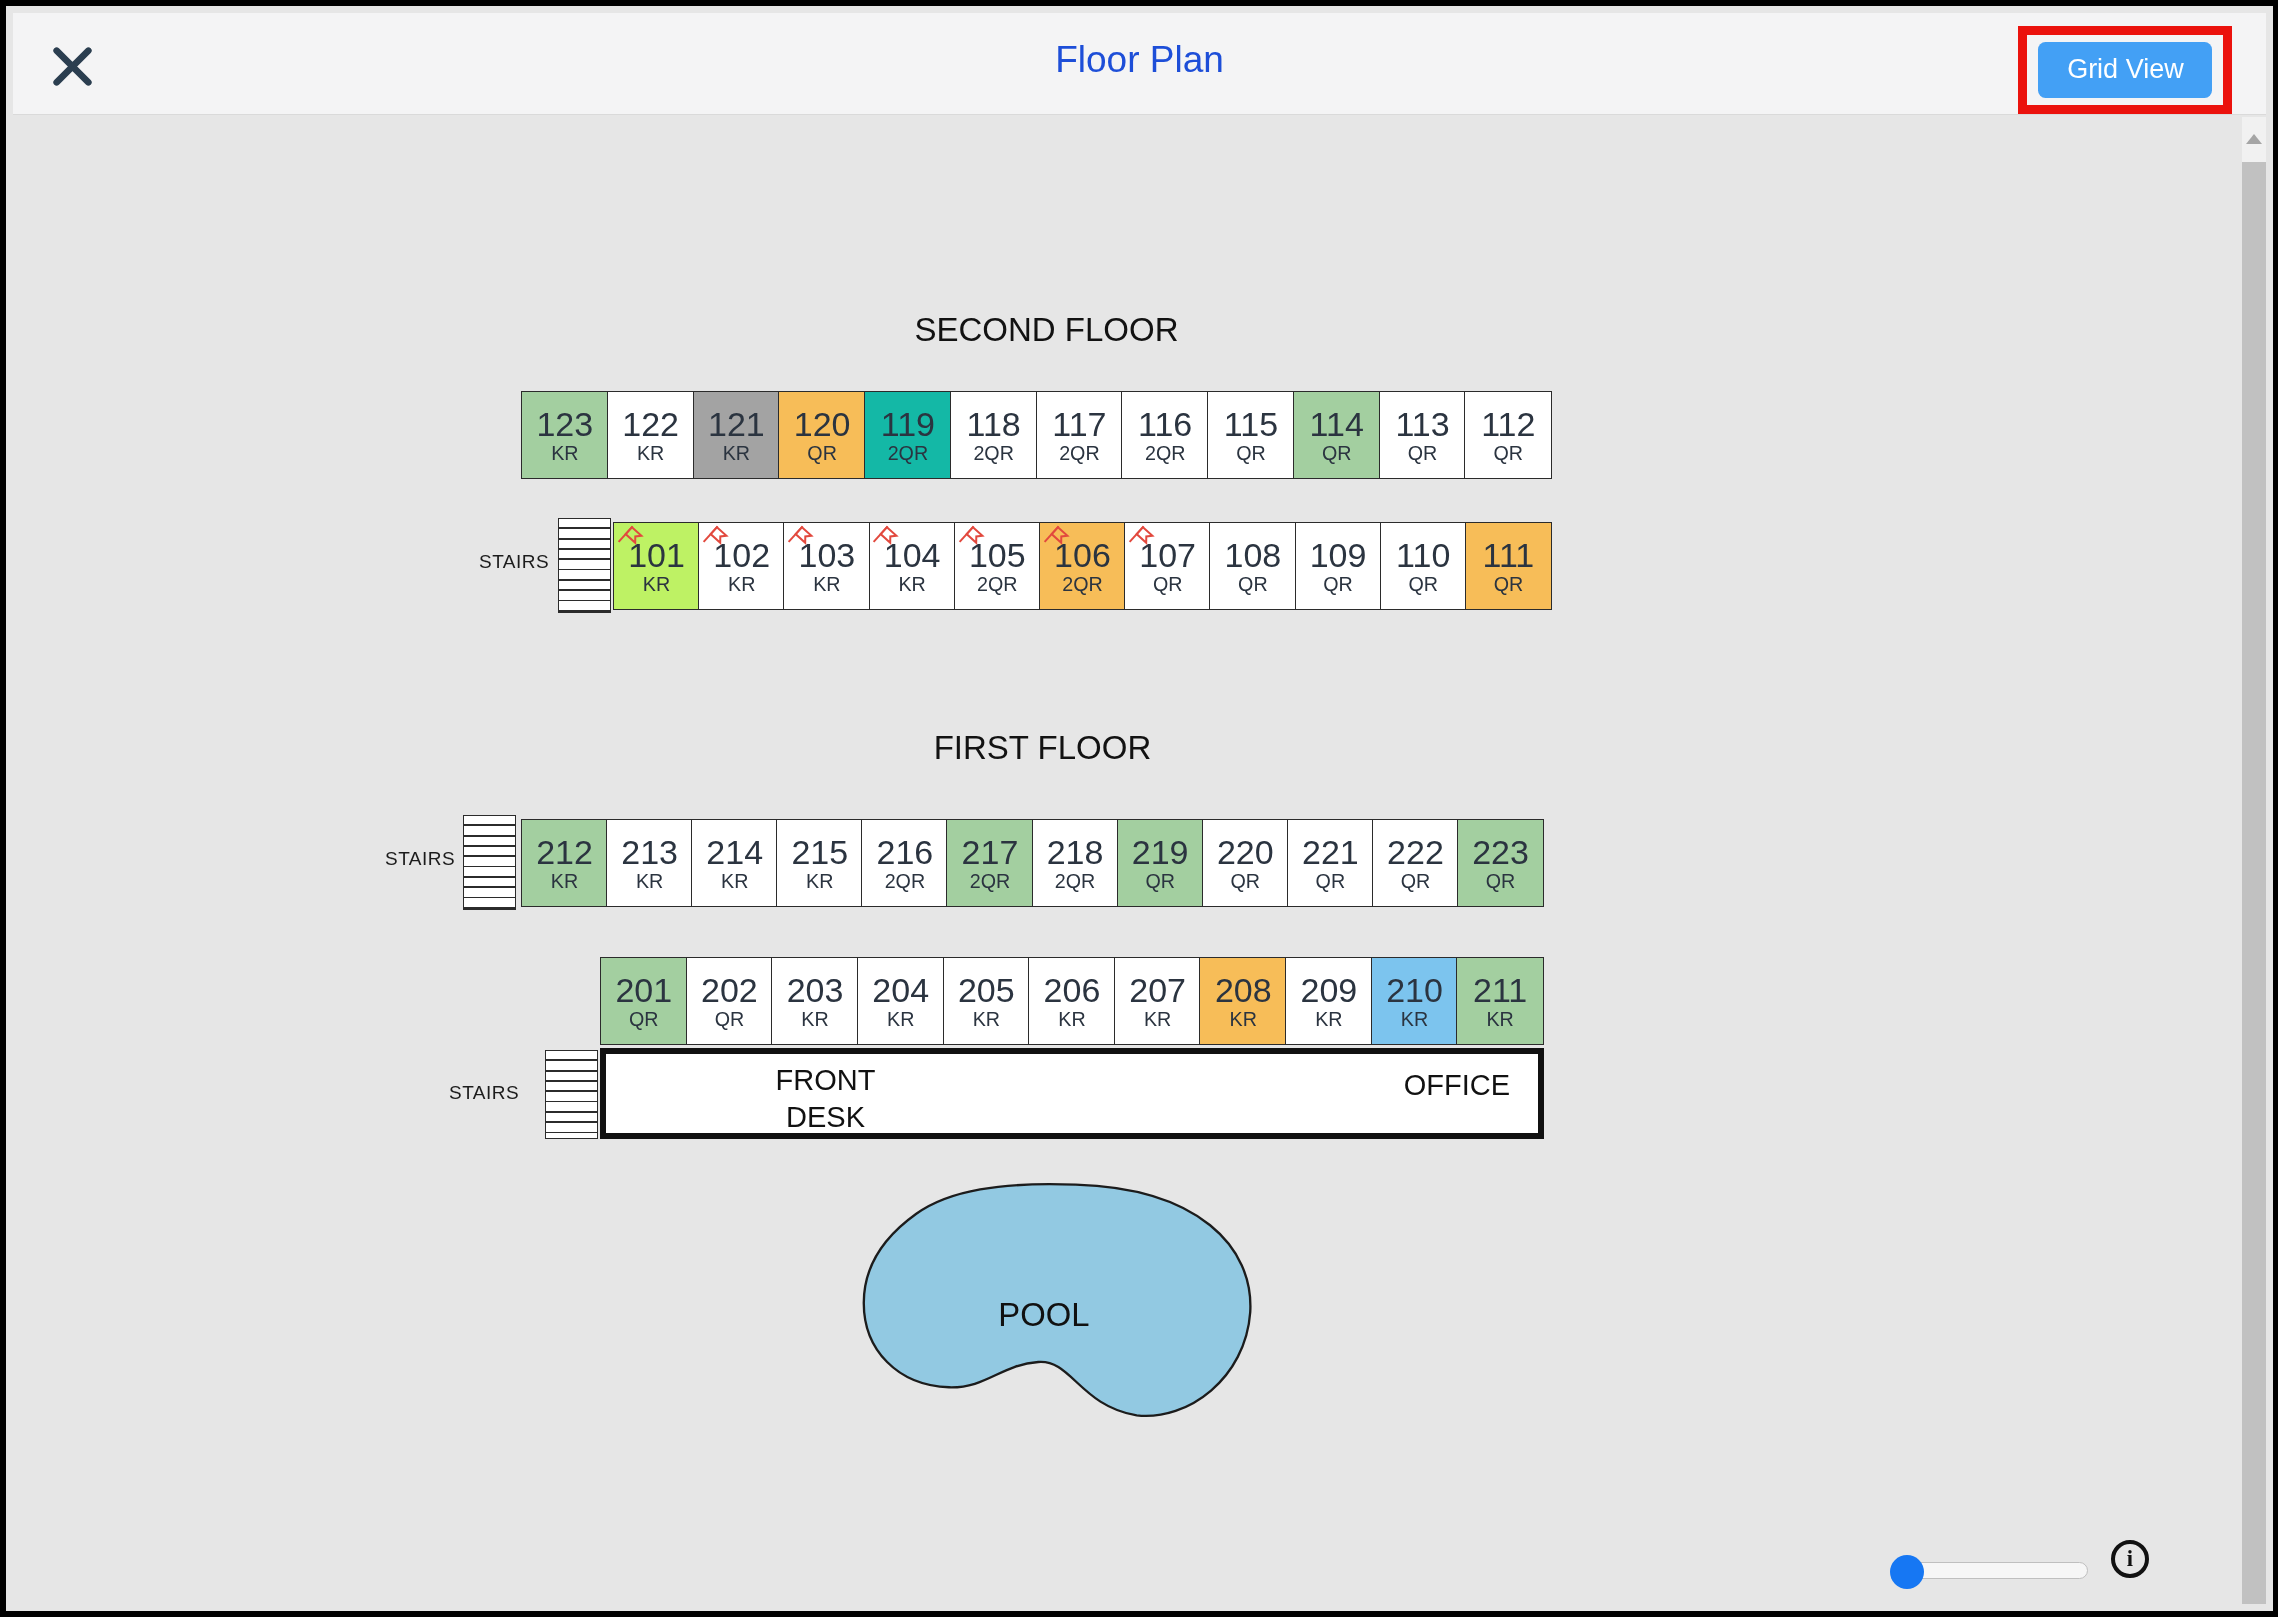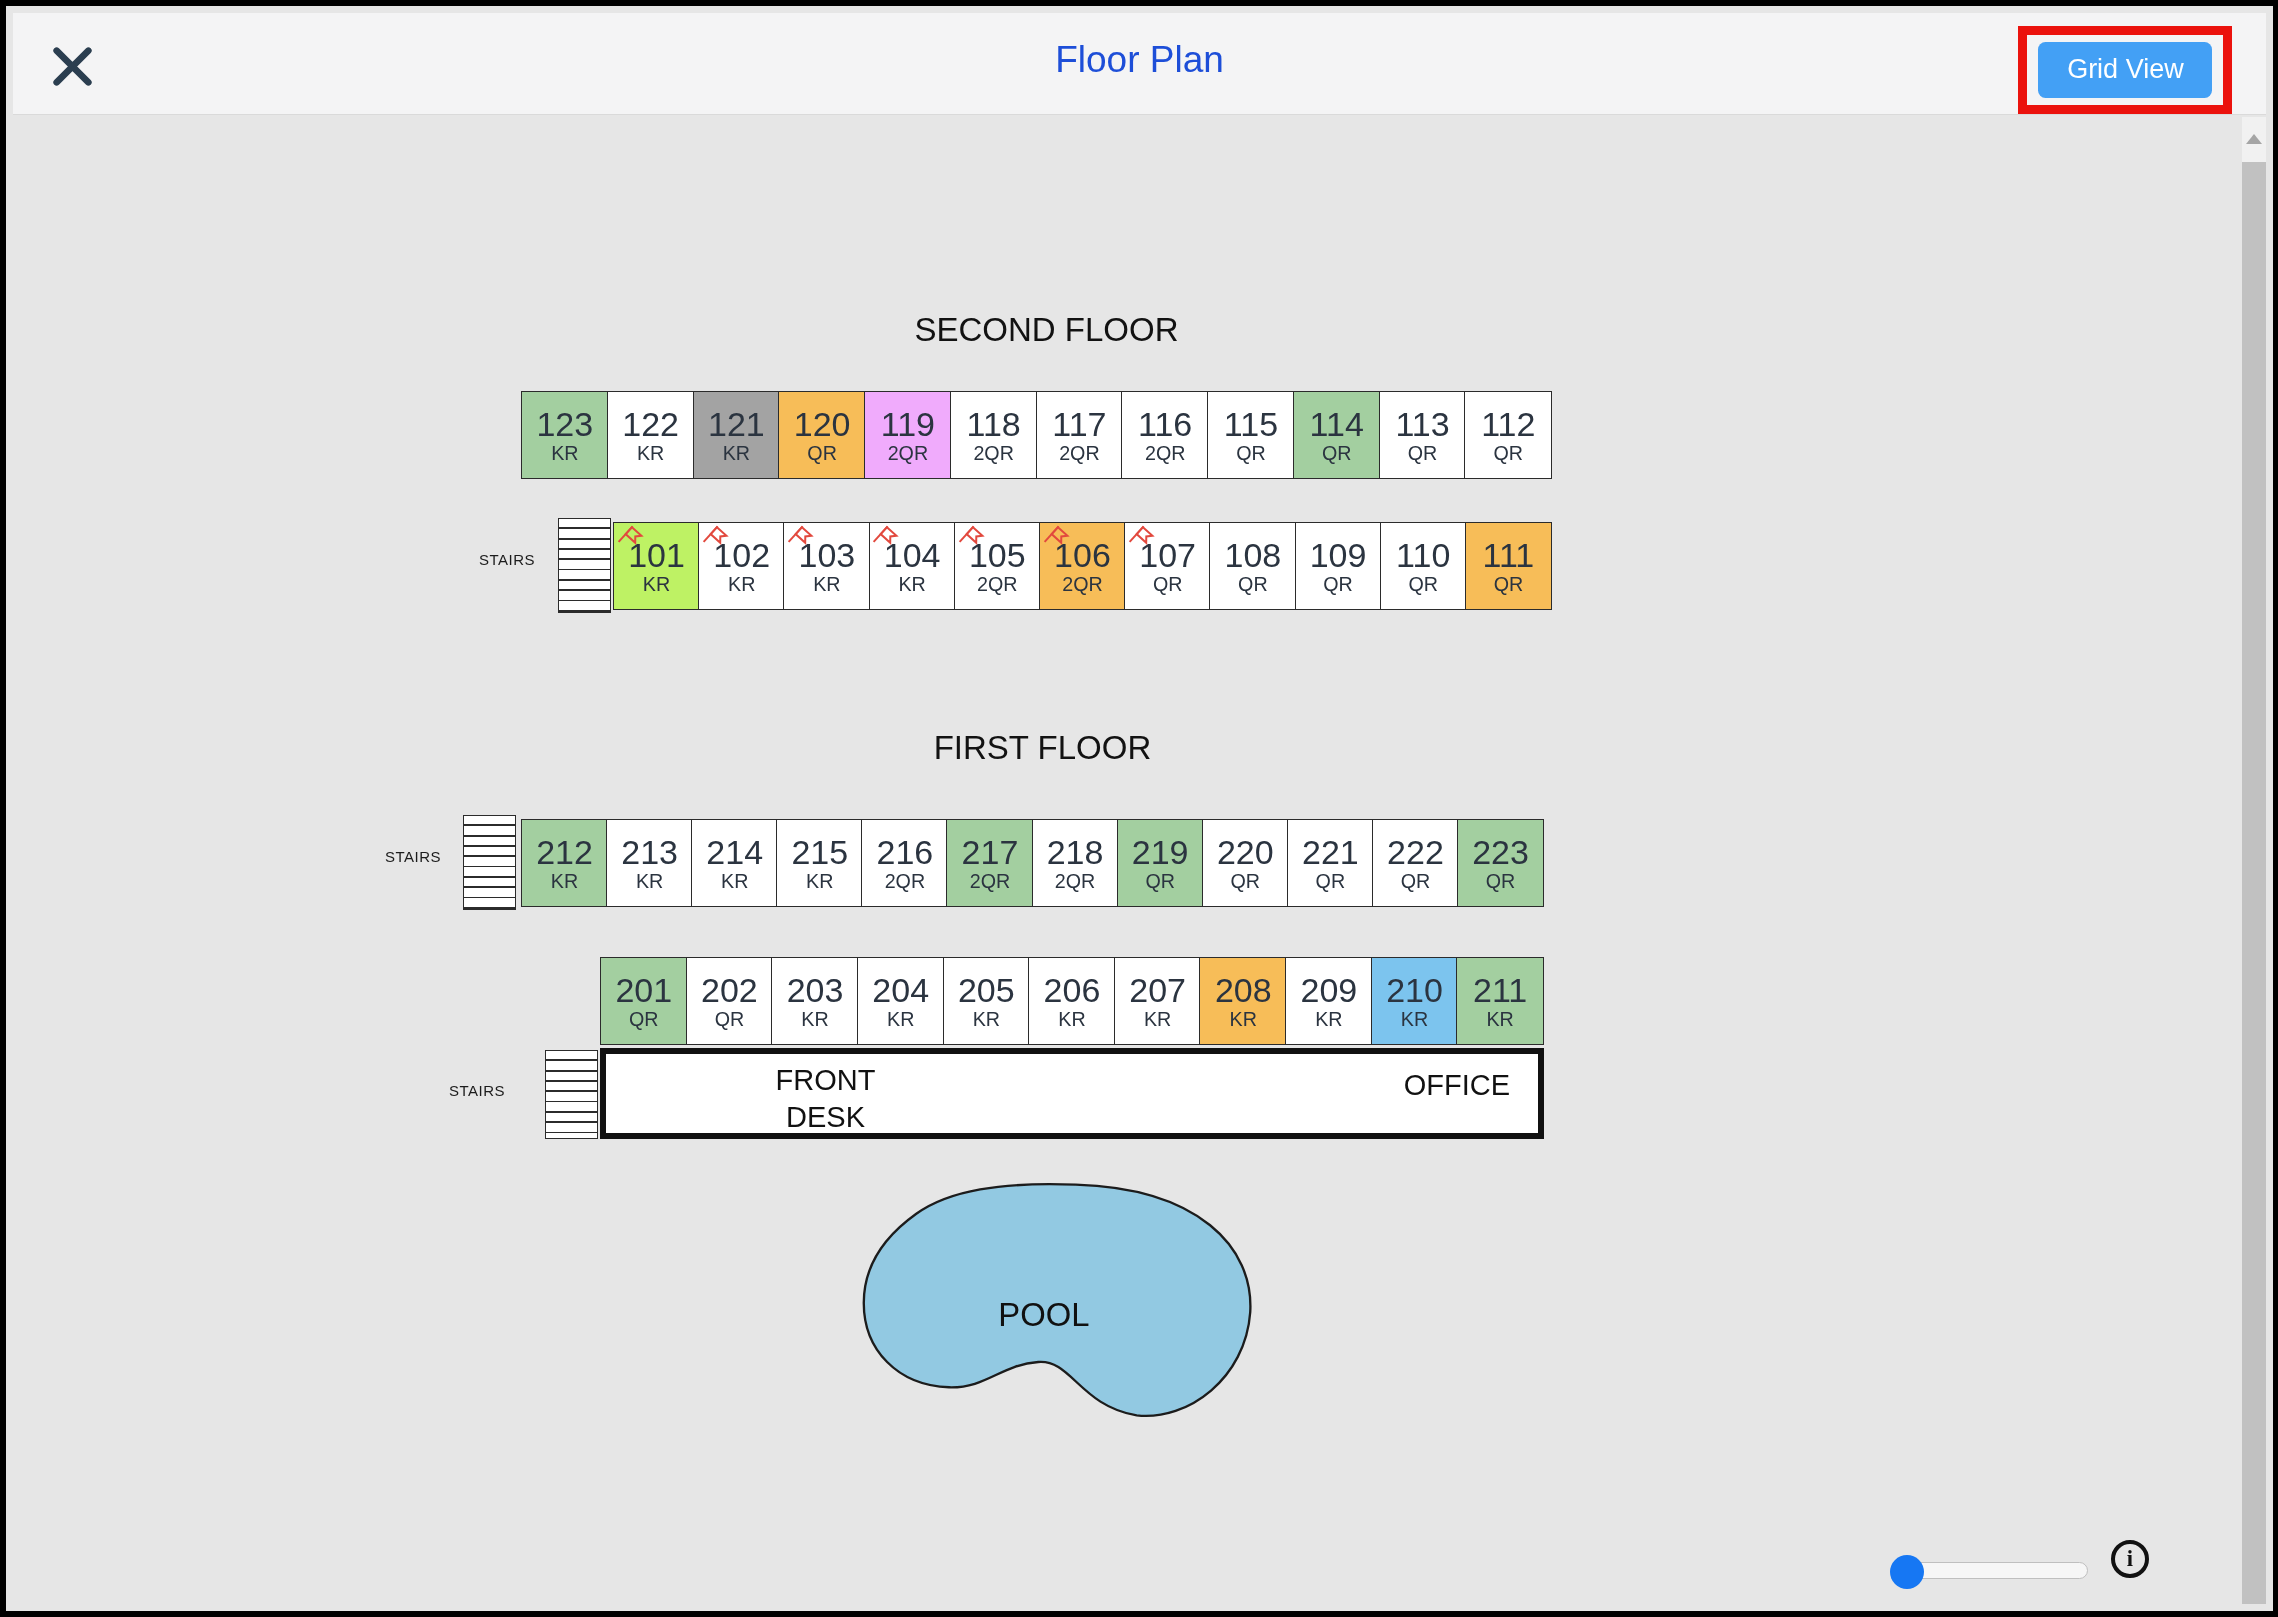--- a/index.html
+++ b/index.html
@@ -106,21 +106,21 @@
     position: absolute;
     width: 53px;
     border: 1.9px solid #2b2b2b;
     background: repeating-linear-gradient(to bottom, #ffffff 0px, #ffffff 8.4px, #2b2b2b 8.4px, #2b2b2b 10.3px);
   }
   #stairs-sf { left: 552px; top: 512px; height: 95px; }
   #stairs-ff { left: 457px; top: 809px; height: 95px; }
   #stairs-fd { left: 539px; top: 1044px; height: 89px; }
   .stairs-label {
     position: absolute;
-    font-size: 15px; color: #1c1c1c;
+    font-size: 19px; color: #1c1c1c;
     letter-spacing: 0.5px;
   }
   #stairs-label-sf { left: 473px; top: 545px; }
   #stairs-label-ff { left: 379px; top: 842px; }
   #stairs-label-fd { left: 443px; top: 1076px; }
   
   .front-desk-bar {
     position: absolute; left: 594px; top: 1042px;
     width: 944px; height: 91px;
     background: #fff;
@@ -202,21 +202,21 @@
         <div class="type">KR</div>
       </div>
       <div class="room" style="background: #a3a3a3;">
         <div class="num">121</div>
         <div class="type">KR</div>
       </div>
       <div class="room" style="background: rgb(247, 189, 88);">
         <div class="num">120</div>
         <div class="type">QR</div>
       </div>
-      <div class="room" style="background: #f0abfc;">
+      <div class="room" style="background: #14b8a6;">
         <div class="num">119</div>
         <div class="type">2QR</div>
       </div>
       <div class="room" style="background: rgb(255, 255, 255);">
         <div class="num">118</div>
         <div class="type">2QR</div>
       </div>
       <div class="room" style="background: rgb(255, 255, 255);">
         <div class="num">117</div>
         <div class="type">2QR</div>

